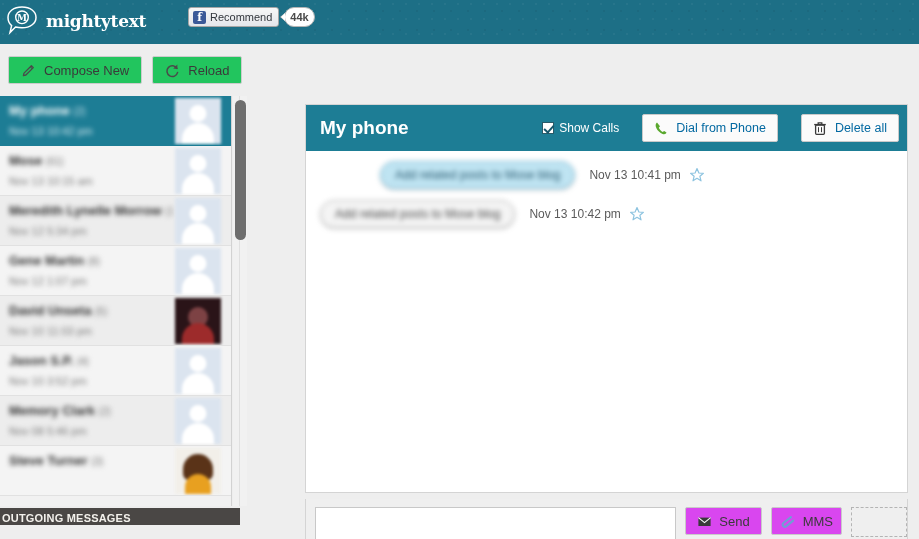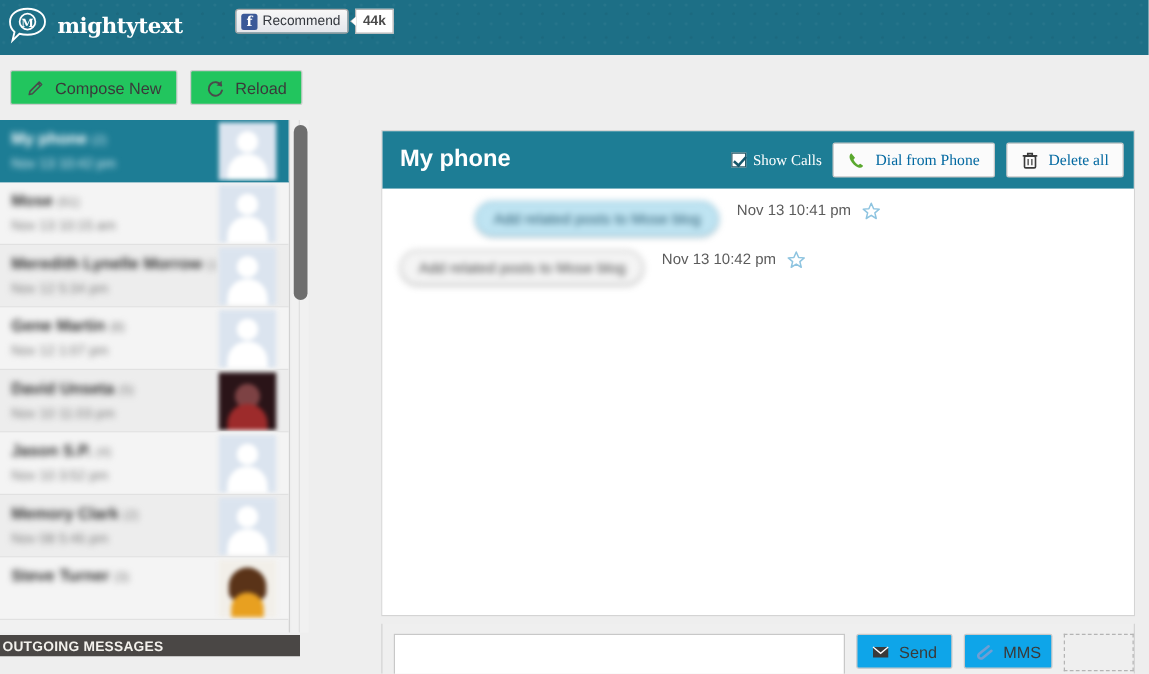--- a/index.html
+++ b/index.html
@@ -55,21 +55,21 @@
   }
   .fb-glyph {
     width: 13px; height: 13px; border-radius: 2px;
     background: #3b5998; color: #fff;
     font-family: "DejaVu Serif", serif;
     font-size: 11px; font-weight: bold; line-height: 13px; text-align: center;
   }
   .fb-count {
     position: relative; margin-left: 5px;
     height: 20px; padding: 0 5px;
-    background: #ffffff; border: 1px solid #b5b5b5; border-radius: 0;
+    background: #ffffff; border: 1px solid #b5b5b5; border-radius: 10px;
     font-size: 11px; font-weight: bold; color: #4a4a4a; line-height: 18px;
   }
   .fb-count:before {
     content: ""; position: absolute; left: -5px; top: 5px;
     border-top: 4px solid transparent; border-bottom: 4px solid transparent;
     border-right: 5px solid #b5b5b5;
   }
   .fb-count:after {
     content: ""; position: absolute; left: -4px; top: 5px;
     border-top: 4px solid transparent; border-bottom: 4px solid transparent;
@@ -190,21 +190,21 @@
     position: relative;
     height: 46px; background: #1d7d95;
     display: flex; align-items: center;
   }
   .panel-title {
     margin-left: 14px;
     color: #ffffff; font-size: 19px; font-weight: bold;
   }
   .head-right {
     position: absolute; right: 8px; top: 0; height: 46px;
-    display: flex; align-items: center; gap: 9px; font-family: Liberation Serif, serif;
+    display: flex; align-items: center; gap: 23px;
   }
   .show-calls { display: flex; align-items: center; gap: 5px; color: #fff; font-size: 12px; }
   .chk {
     width: 12px; height: 12px;
     background: #ffffff; border: 1px solid #2a5a68;
     position: relative; flex: none; cursor: pointer;
   }
   .chk:after {
     content: ""; position: absolute; left: 3px; top: 0px;
     width: 4px; height: 8px;
@@ -214,21 +214,21 @@
   .hd-btn {
     display: flex; align-items: center; gap: 8px;
     height: 28px; padding: 0 11px;
     background: #fbfbfb; border: 1px solid #c9c9c9; border-radius: 2px;
     font-size: 12.5px; color: #0369a1;
     cursor: pointer; white-space: nowrap;
   }
   .hd-ico { width: 14px; height: 15px; flex: none; }
 
   .msgs { position: relative; height: 341px; background: #fff; overflow: hidden; }
-  .msg-row { display: flex; align-items: flex-start; padding: 0 0 0 14px; }
+  .msg-row { display: flex; align-items: center; padding: 0 0 0 14px; }
   .msg-row.out { margin-top: 10px; padding-left: 74px; }
   .msg-row.inb { margin-top: 11px; }
   .bubble {
     max-width: 215px;
     padding: 5px 14px;
     border-radius: 14px;
     font-size: 12px; line-height: 16px;
     filter: blur(2.5px);
     white-space: nowrap; overflow: hidden;
     box-shadow: 0 1px 2px rgba(0,0,0,.22);
@@ -248,21 +248,21 @@
   }
   .compose-input {
     width: 374px; height: 40px;
     background: #ffffff; border: 1px solid #c8c8c8;
     font-family: "Liberation Sans", sans-serif; font-size: 13px;
     padding: 5px 7px; resize: none; outline: none;
   }
   .cp-btn {
     display: flex; align-items: center; gap: 7px;
     height: 28px; padding: 0 11px;
-    background: #0ea5e9; border: 1px solid #c9c9c9; border-radius: 2px;
+    background: #d946ef; border: 1px solid #c9c9c9; border-radius: 2px;
     font-size: 13px; color: #3a3a3a; cursor: pointer; white-space: nowrap;
   }
   .cp-btn.mms { padding: 0 8px; gap: 8px; }
   .dropzone {
     width: 58px; height: 30px;
     border: 1px dashed #b4b4b4; background: transparent;
   }
 </style>
 </head>
 <body>

